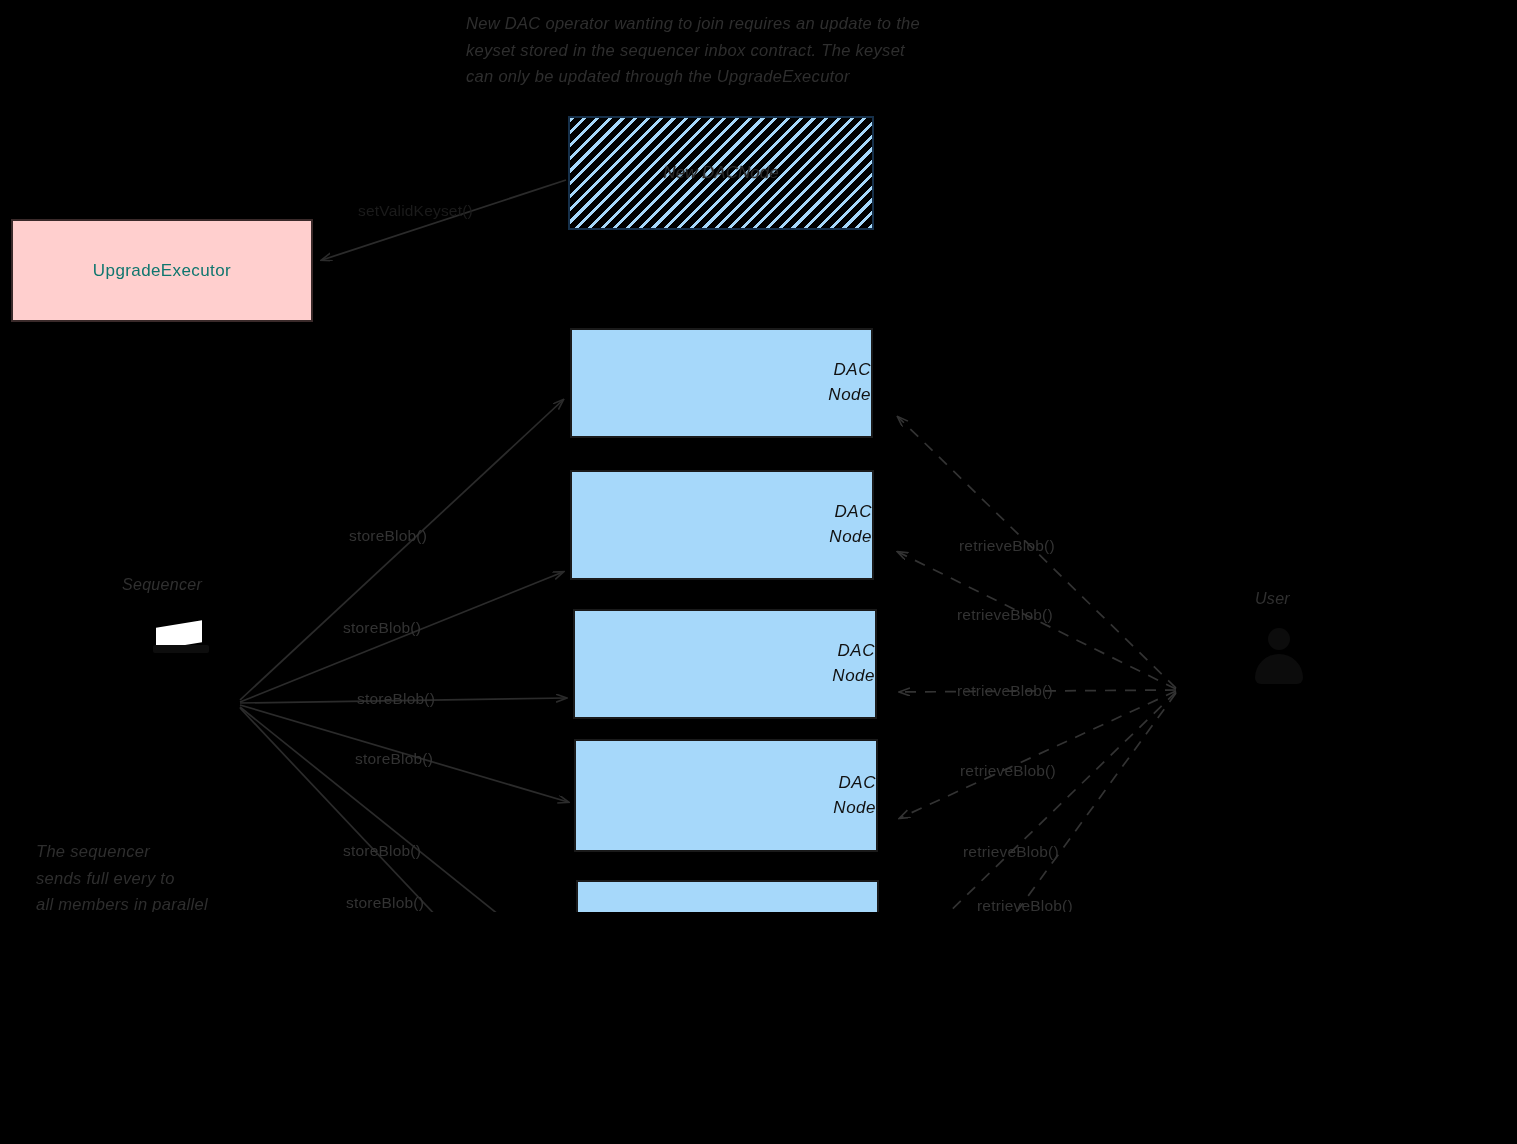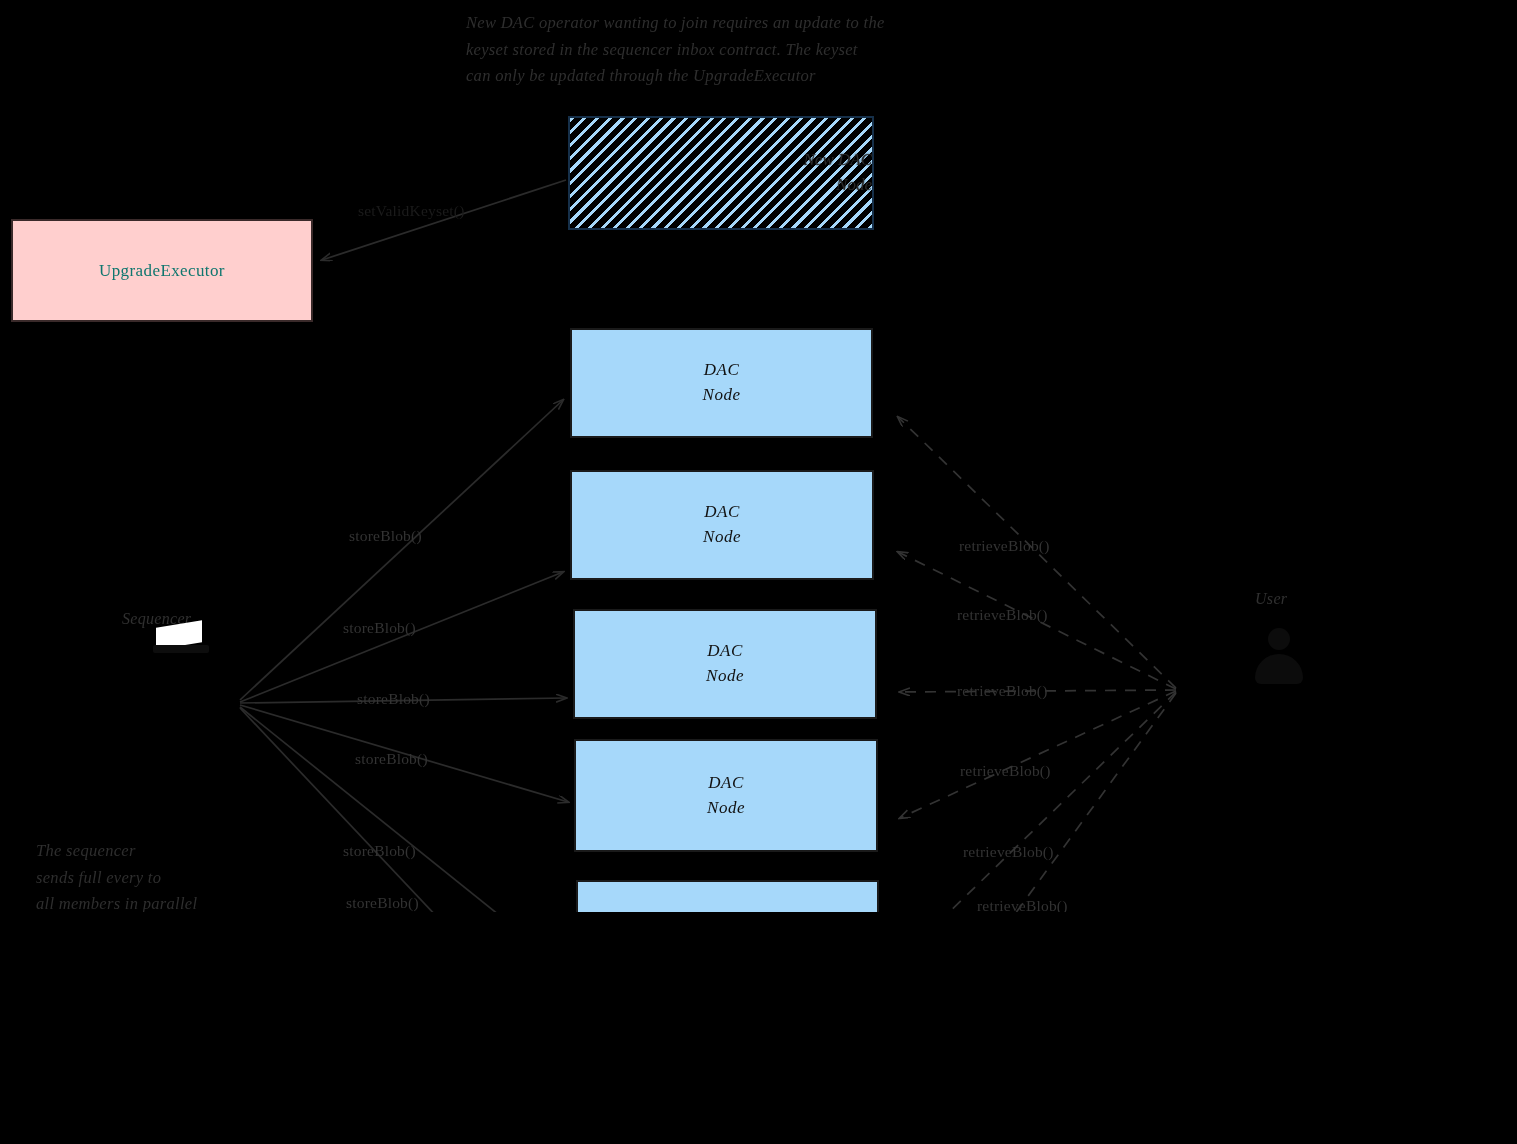--- a/index.html
+++ b/index.html
@@ -6,38 +6,38 @@
     margin: 0;
     padding: 0;
     background: #000000;
   }
   #canvas {
     position: relative;
     width: 1517px;
     height: 912px;
     background: #000000;
     overflow: hidden;
-    font-family: Liberation Serif, serif;
+    font-family: Liberation Sans, sans-serif;
   }
   svg.layer {
     position: absolute;
     left: 0;
     top: 0;
     width: 1517px;
     height: 1144px;
     pointer-events: none;
   }
   .node-box {
     position: absolute;
     background: #a6d8fa;
     border: 2px solid #1a1a1a;
     box-sizing: border-box;
     display: flex;
     flex-direction: column;
-    align-items: center;
+    align-items: flex-end;
     justify-content: center;
     color: #111111;
     font-size: 17px;
     line-height: 1.45;
     font-style: italic;
     letter-spacing: .5px;
   }
   .node-box .ln { display: block; }
   .exec-box {
     position: absolute;
@@ -54,22 +54,21 @@
   .hatch-box {
     position: absolute;
     box-sizing: border-box;
     border: 2px solid #16304a;
     background-color: #000000;
     background-image: repeating-linear-gradient(
         135deg,
         #a6d8fa 0px, #a6d8fa 3px,
         #000000 3px, #000000 9px);
     display: flex;
-    flex-direction: column;
-    align-items: flex-end;
+    align-items: center;
     justify-content: center;
     color: #2b2b2b;
     font-size: 17px;
     font-style: italic;
     line-height: 1.45;
     text-shadow: 0 0 2px #000;
   }
   .note {
     position: absolute;
     color: #2e2e2e;
@@ -210,21 +209,21 @@
   <div class="node-box" style="left:576px; top:880px; width:303px; height:113px;">
     <span class="ln">DAC</span>
     <span class="ln">Node</span>
   </div>
 
   <div class="node-box" style="left:579px; top:1022px; width:303px; height:115px;">
     <span class="ln">DAC</span>
     <span class="ln">Node</span>
   </div>
 
-  <div class="actor-label" style="left:122px; top:576px;margin-top:34px;">Sequencer</div>
+  <div class="actor-label" style="left:122px; top:576px;">Sequencer</div>
   <div class="seq-icon" style="left:153px; top:620px;">
     <div class="screen"></div>
     <div class="base"></div>
   </div>
 
   <div class="edge-label" style="left:349px; top:527px;">storeBlob()</div>
   <div class="edge-label" style="left:343px; top:619px;">storeBlob()</div>
   <div class="edge-label" style="left:357px; top:690px;">storeBlob()</div>
   <div class="edge-label" style="left:355px; top:750px;">storeBlob()</div>
   <div class="edge-label" style="left:343px; top:842px;">storeBlob()</div>

